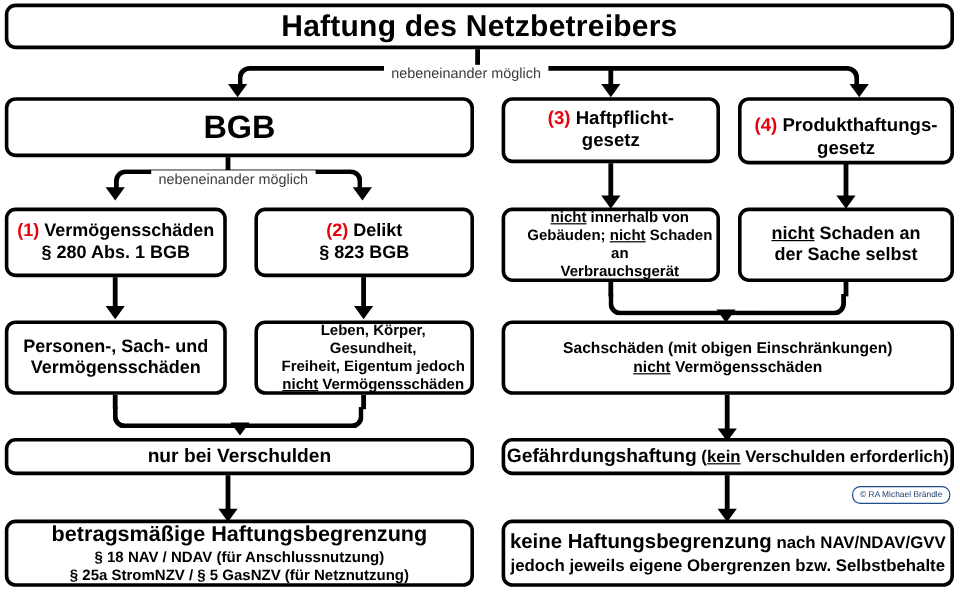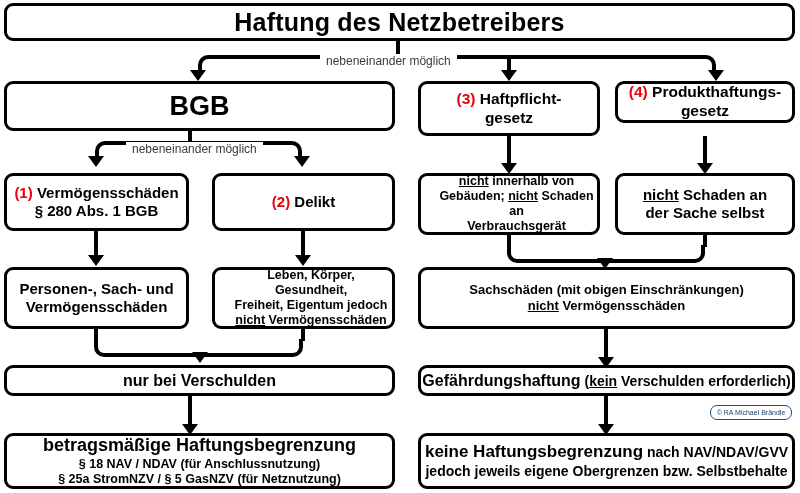--- a/index.html
+++ b/index.html
@@ -113,21 +113,21 @@
   </div>
 
   <div class="box law-box" style="left:418px;top:81px;width:182px;height:55px;">
     <span class="ln">
       <span class="num">(3)</span>
       <span>Haftpflicht-</span>
     </span>
     <span class="ln">gesetz</span>
   </div>
 
-  <div class="box law-box" style="left:615px;top:81px;width:180px;height:42px;">
+  <div class="box law-box" style="left:615px;top:81px;width:180px;height:56px;justify-content:flex-end;">
     <span class="ln">
       <span class="num">(4)</span>
       <span>Produkthaftungs-</span>
     </span>
     <span class="ln">gesetz</span>
   </div>
 
   <div class="vline" style="left:188px;top:131px;height:12px;"></div>
   <div class="elbow elbow-tl" style="left:95px;top:141px;width:95px;height:18px;"></div>
   <div class="elbow elbow-tr" style="left:188px;top:141px;width:114px;height:18px;"></div>
@@ -146,20 +146,21 @@
       <span>Vermögensschäden</span>
     </span>
     <span class="ln">§  280 Abs. 1 BGB</span>
   </div>
 
   <div class="box claim-box" style="left:212px;top:173px;width:183px;height:58px;">
     <span class="ln">
       <span class="num">(2)</span>
       <span>Delikt</span>
     </span>
+    <span class="ln">§ 823 BGB</span>
   </div>
 
   <div class="box dmg-small" style="left:418px;top:173px;width:182px;height:62px;">
     <span class="ln">
       <span class="u">nicht</span><span> innerhalb von</span>
     </span>
     <span class="ln">
       <span>Gebäuden; </span><span class="u">nicht</span><span> Schaden an</span>
     </span>
     <span class="ln">Verbrauchsgerät</span>

